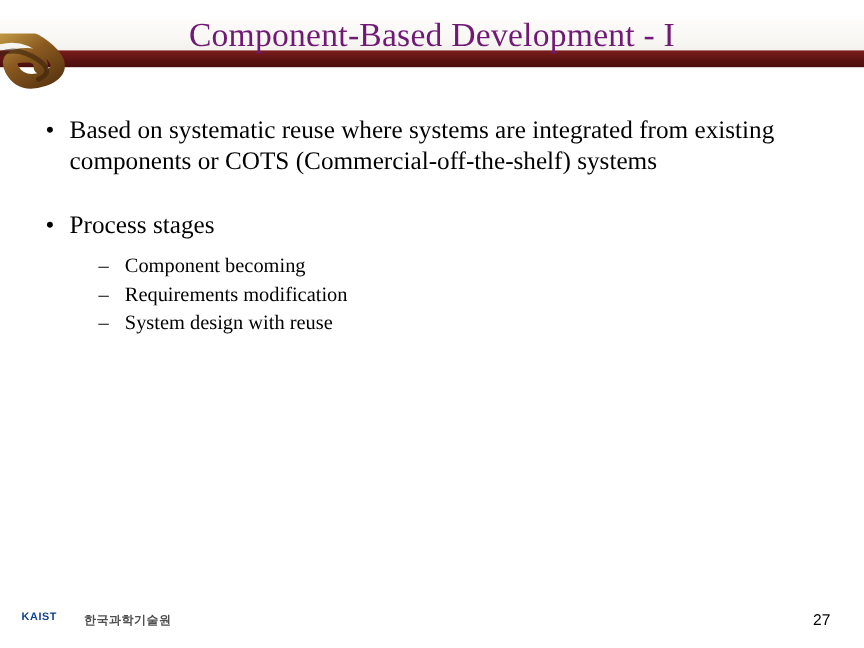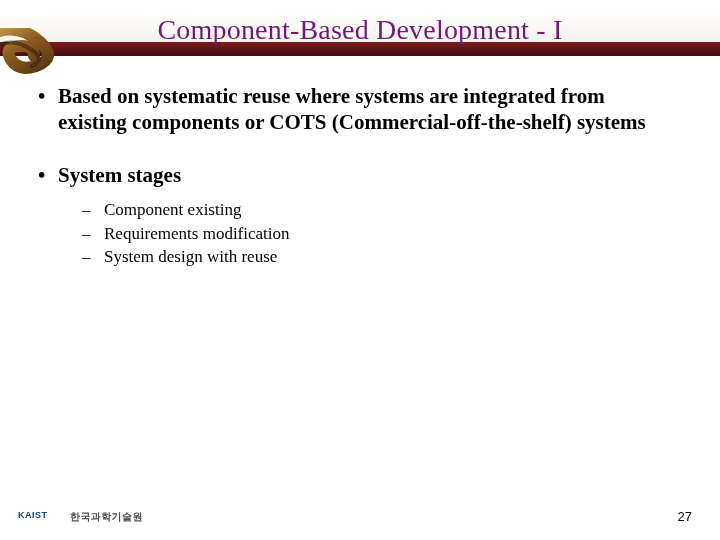--- a/index.html
+++ b/index.html
@@ -68,22 +68,21 @@
     position: absolute;
     left: 34px;
     top: 84px;
     width: 640px;
   }
   .lvl1 {
     position: relative;
     padding-left: 24px;
     font-size: 21px;
     line-height: 1.22;
-    margin: 0 0 28px 0;
-    font-weight: bold;
+    margin: 12px 0 28px 0;
   }
   .lvl1::before {
     content: "•";
     position: absolute;
     left: 4px;
     top: 0;
     font-size: 21px;
     line-height: 1.22;
   }
   .sublist {
@@ -167,24 +166,24 @@
     </svg>
   </div>
 
   <div class="body">
 
     <p class="lvl1">
       <span>Based on systematic reuse where systems are integrated from existing components or COTS (Commercial-off-the-shelf) systems</span>
     </p>
 
     <p class="lvl1" style="margin-bottom:6px;">
-      <span>System stages</span>
+      <span>Process stages</span>
     </p>
     <div class="sublist" style="margin-bottom:34px;">
-      <p class="lvl2"><span>Component existing</span></p>
+      <p class="lvl2"><span>Component becoming</span></p>
       <p class="lvl2"><span>Requirements modification</span></p>
       <p class="lvl2"><span>System design with reuse</span></p>
     </div>
 
 
   </div>
 
   <div class="footer-line"></div>
 
   <div class="footer-logo">

